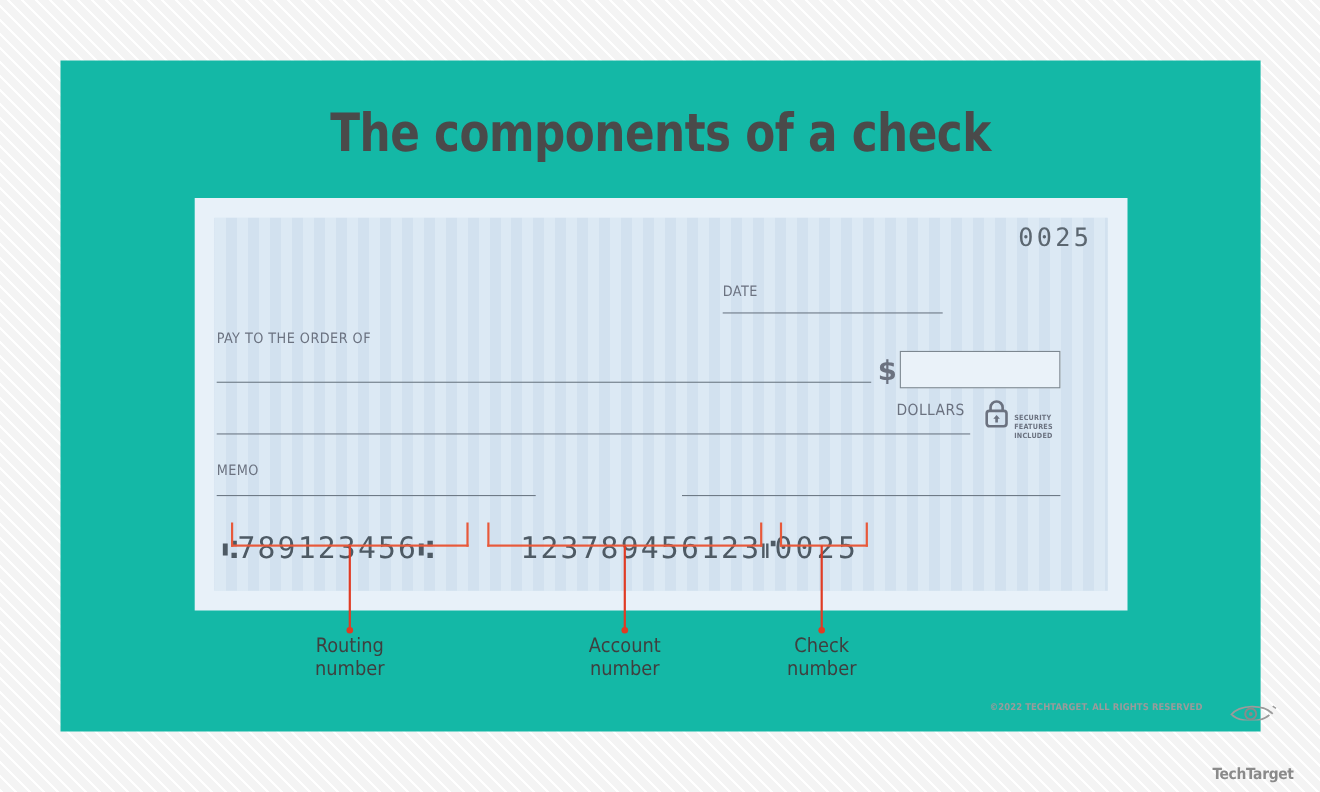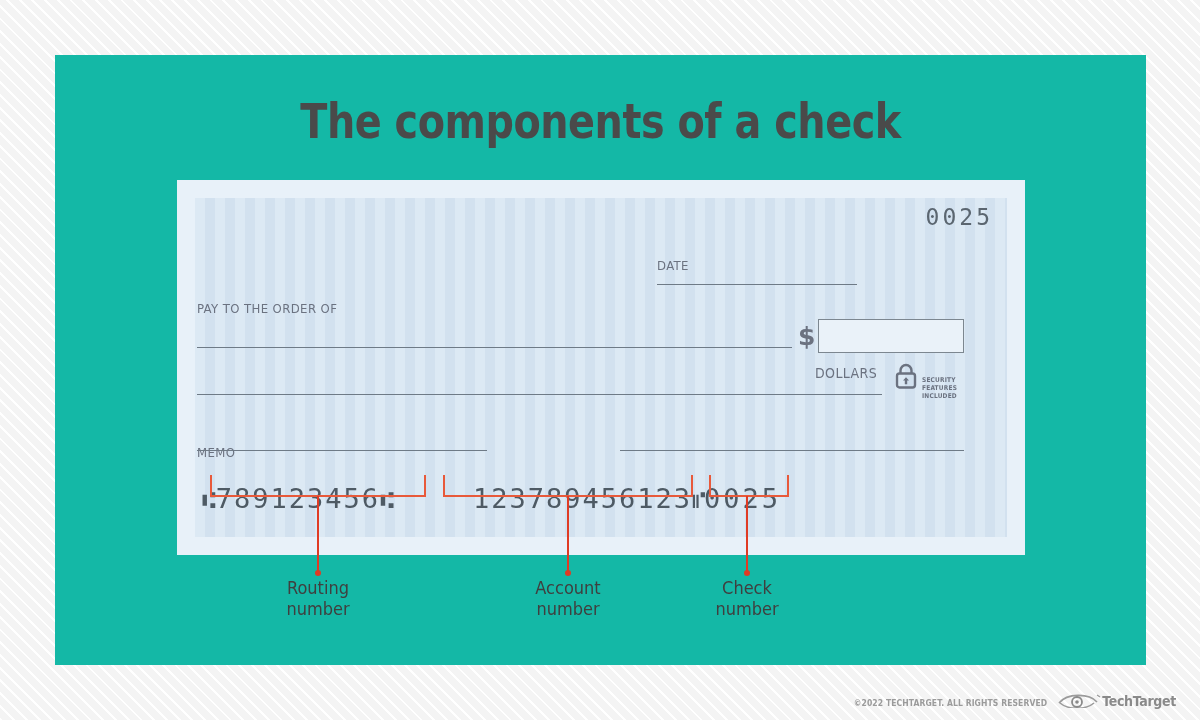--- a/index.html
+++ b/index.html
@@ -113,21 +113,21 @@
     left: 623px;
     top: 121px;
     width: 146px;
     height: 34px;
     background: #eaf2f9;
     border: 1px solid #7c8790;
     box-sizing: border-box;
   }
   .dollars-lbl { left: 620px; top: 167px; font-size: 14px; }
   .amt-rule    { left: 2px; top: 196px; width: 685px; }
-  .memo-lbl    { left: 2px;  top: 223px; margin-top: 24px; }
+  .memo-lbl    { left: 2px;  top: 223px; }
   .memo-rule   { left: 2px;  top: 252px; width: 290px; }
   .sign-rule   { left: 425px; top: 252px; width: 344px; }
 
   
   .security {
     position: absolute;
     left: 700px;
     top: 158px;
     display: flex;
     align-items: center;
@@ -194,32 +194,31 @@
     color: #3f3f3f;
     white-space: pre-line;
   }
 
   
   .footer {
     position: absolute;
     right: 24px;
     bottom: 8px;
     display: flex;
-    align-items: flex-end;
     gap: 9px;
   }
   .copyright {
     font-family: "DejaVu Sans Condensed", "Liberation Sans Narrow", "Liberation Sans", sans-serif;
     font-weight: bold;
     font-size: 8.5px;
     letter-spacing: 0.1px;
     color: #9b9b9b;
     padding-bottom: 4px;
   }
-  .tt-logo { display: flex; flex-direction: row; align-items: center; }
+  .tt-logo { display: flex; flex-direction: column; align-items: center; gap: 38px; }
   .tt-word {
     font-family: "DejaVu Sans Condensed", "Liberation Sans Narrow", "Liberation Sans", sans-serif;
     font-weight: bold;
     font-size: 14px;
     color: #8a8a8a;
     letter-spacing: -0.3px;
     margin-top: -2px;
   }
 </style>
 </head>

